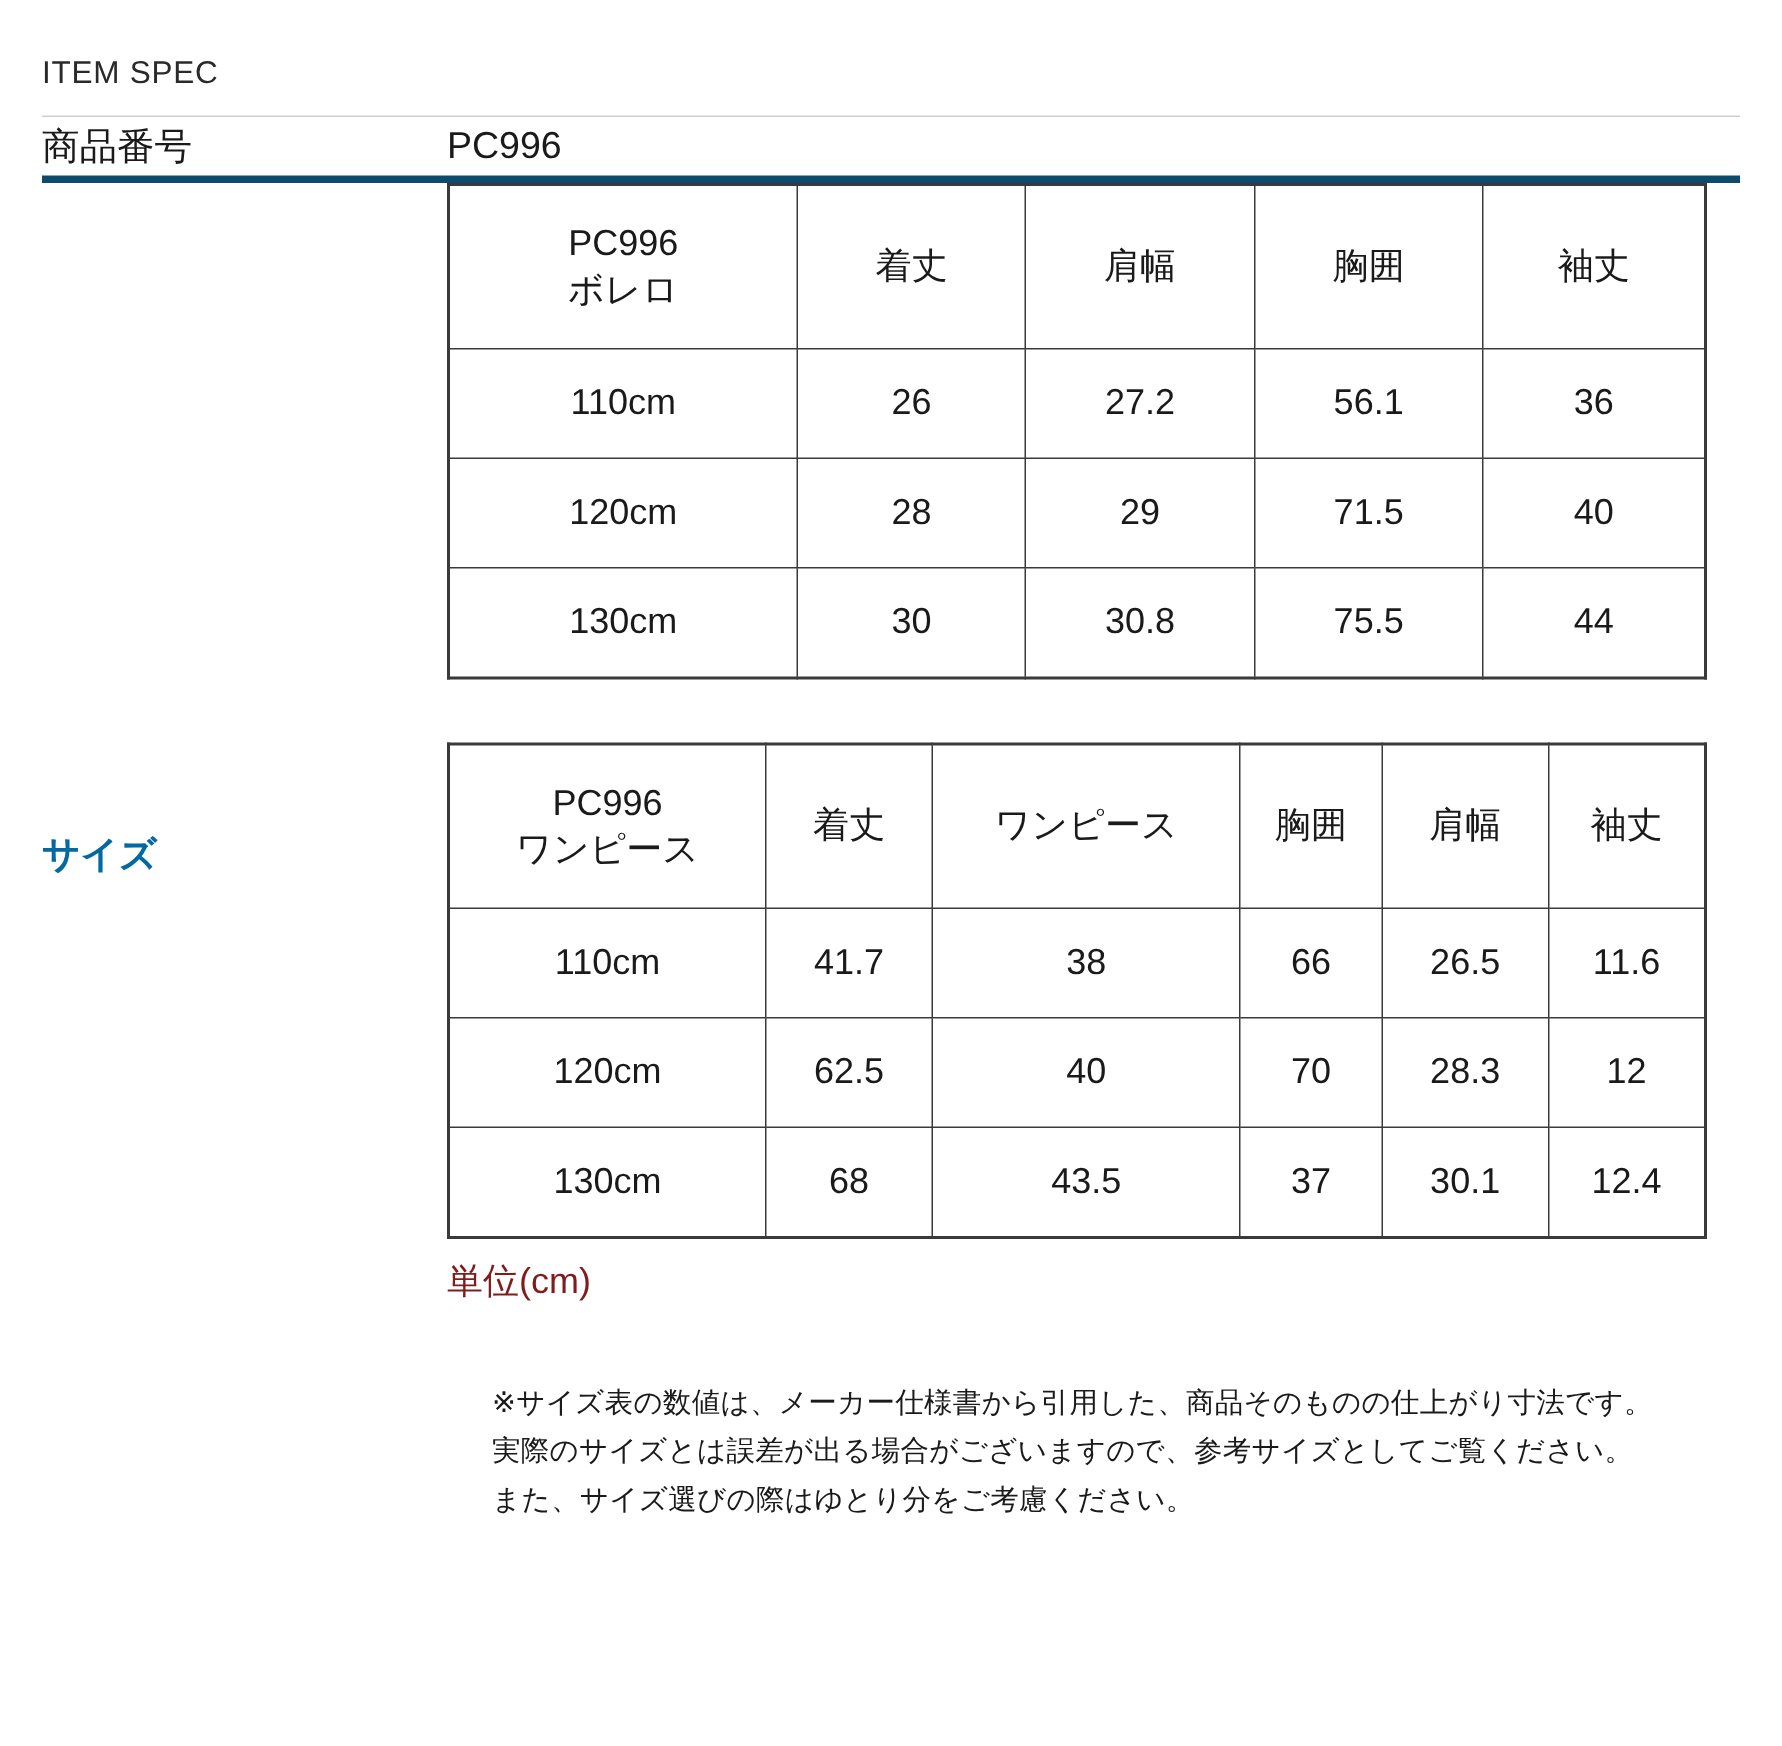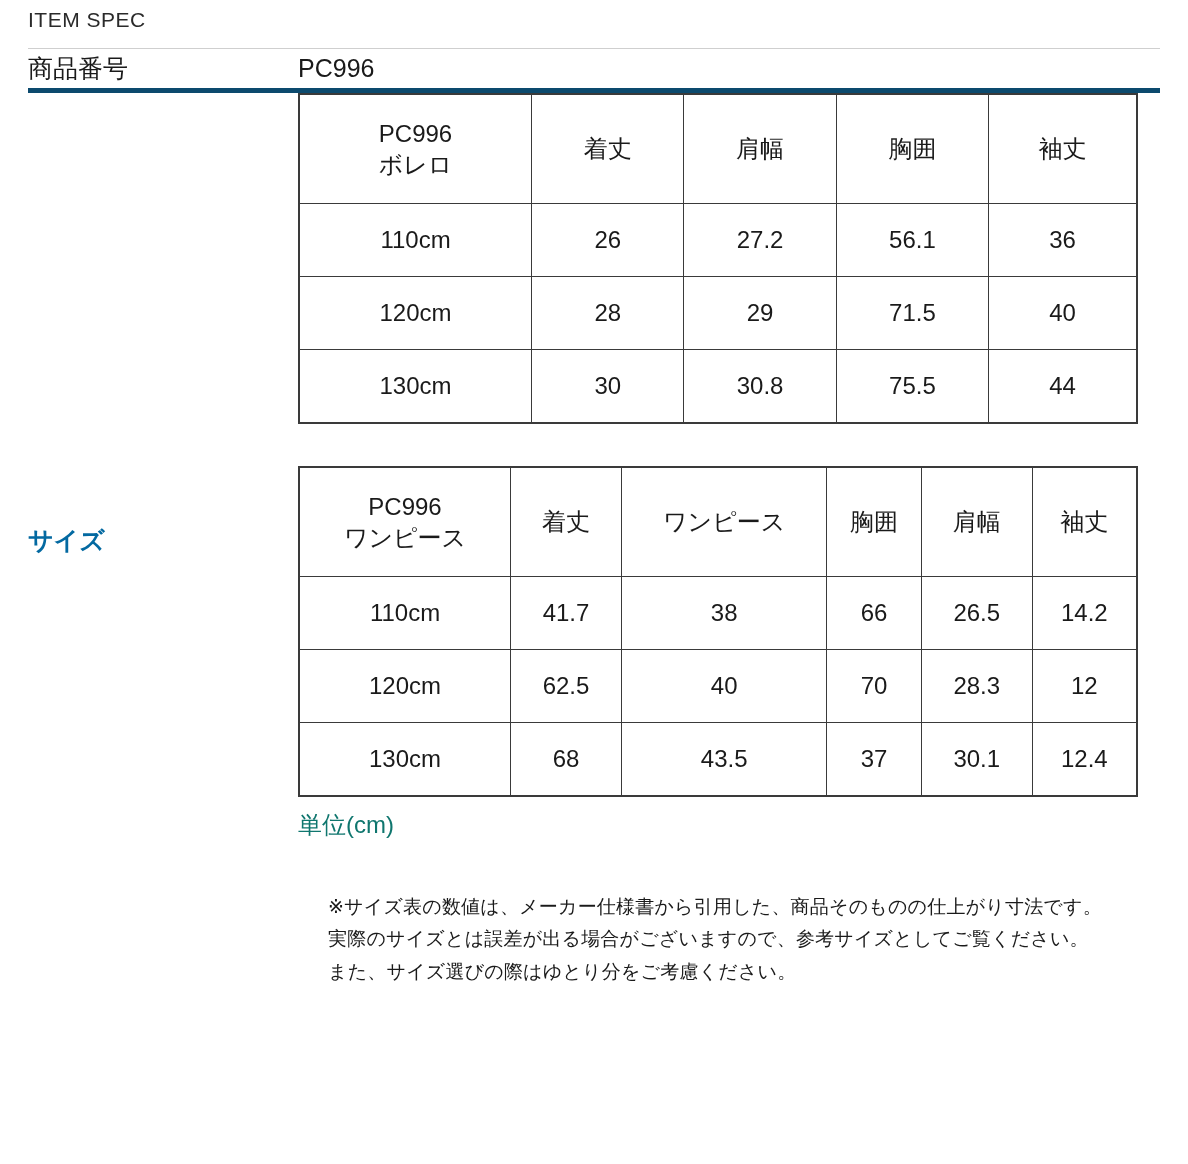--- a/index.html
+++ b/index.html
@@ -20,21 +20,21 @@
     height: 1164px;
     position: relative;
     box-sizing: border-box;
     padding: 0 28px;
   }
 
   .spec-title {
     font-size: 21px;
     letter-spacing: 0.5px;
     color: #2a2a2a;
-    padding: 8px 0 16px 0;
+    padding: 37px 0 16px 0;
     font-weight: 400;
   }
 
   .divider-strong {
     border-top: 1px solid #cfcfcf;
   }
 
   .spec-table {
     width: 100%;
     border-collapse: collapse;
@@ -117,21 +117,21 @@
   .t-onepiece col.c3 { width: 92px; }
   .t-onepiece col.c4 { width: 108px; }
   .t-onepiece col.c5 { width: 102px; }
   .t-onepiece .corner { height: 92px; }
   .t-onepiece td { height: 56px; }
 
   .gap-between { height: 42px; }
 
   .unit-text {
     font-size: 24px;
-    color: #0f766e;
+    color: #7f1d1d;
     padding-top: 12px;
   }
 
   .note-block {
     font-size: 19px;
     color: #1a1a1a;
     line-height: 1.72;
     padding-top: 50px;
     letter-spacing: 0.2px;
     margin-left: 30px;
@@ -221,21 +221,21 @@
                 <td class="hdr">胸囲</td>
                 <td class="hdr">肩幅</td>
                 <td class="hdr">袖丈</td>
               </tr>
               <tr>
                 <td>110cm</td>
                 <td>41.7</td>
                 <td>38</td>
                 <td>66</td>
                 <td>26.5</td>
-                <td>14.2</td>
+                <td>11.6</td>
               </tr>
               <tr>
                 <td>120cm</td>
                 <td>62.5</td>
                 <td>40</td>
                 <td>70</td>
                 <td>28.3</td>
                 <td>12</td>
               </tr>
               <tr>

